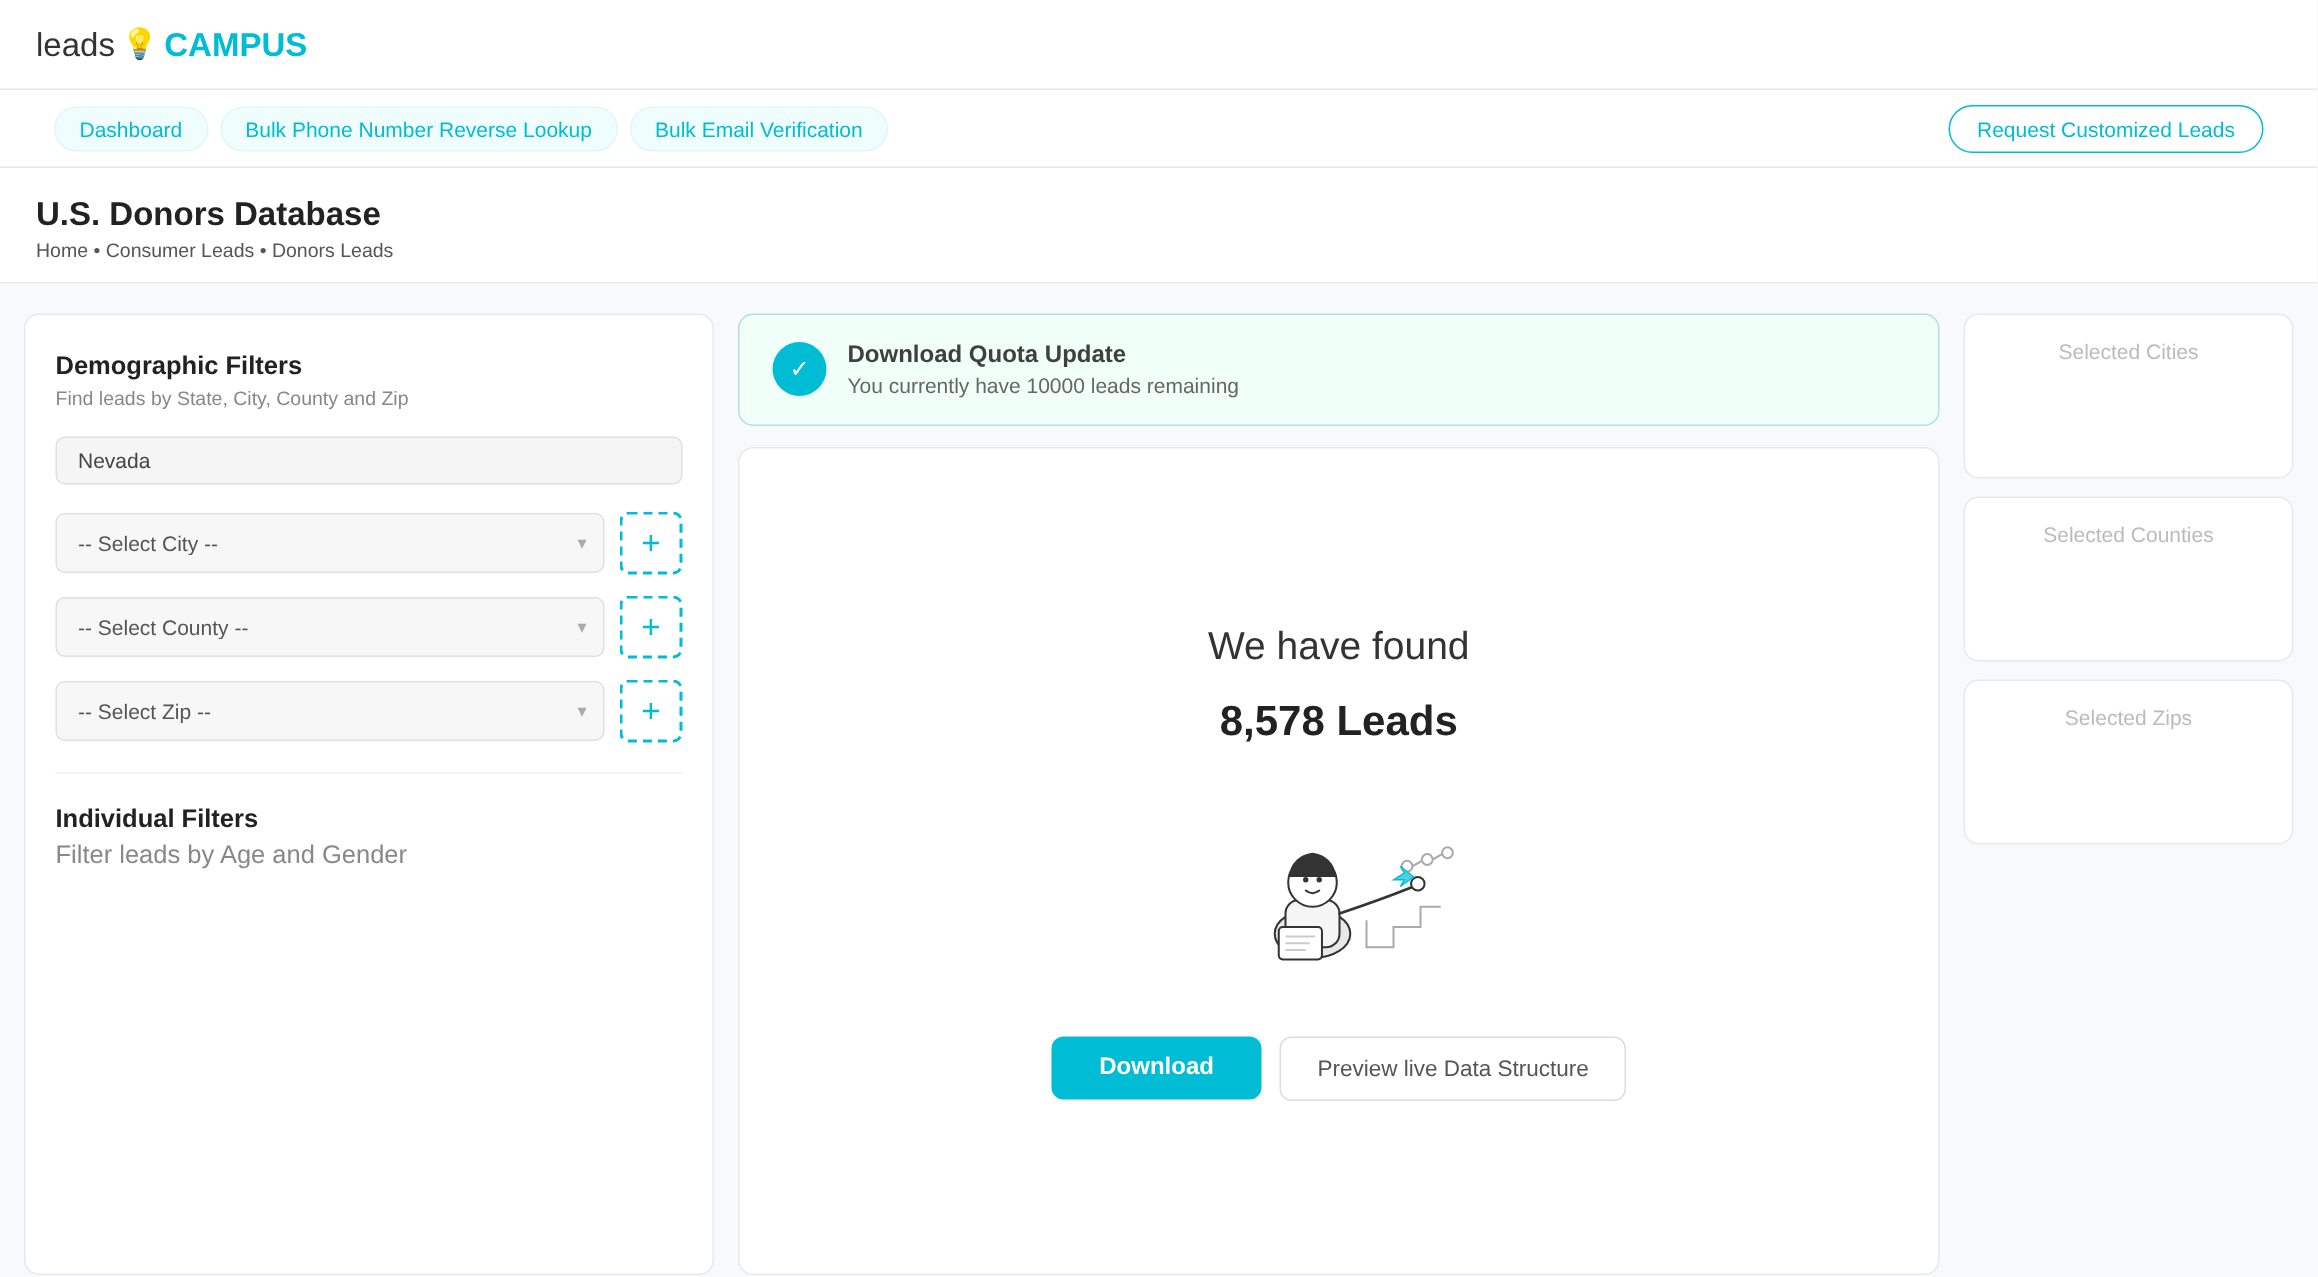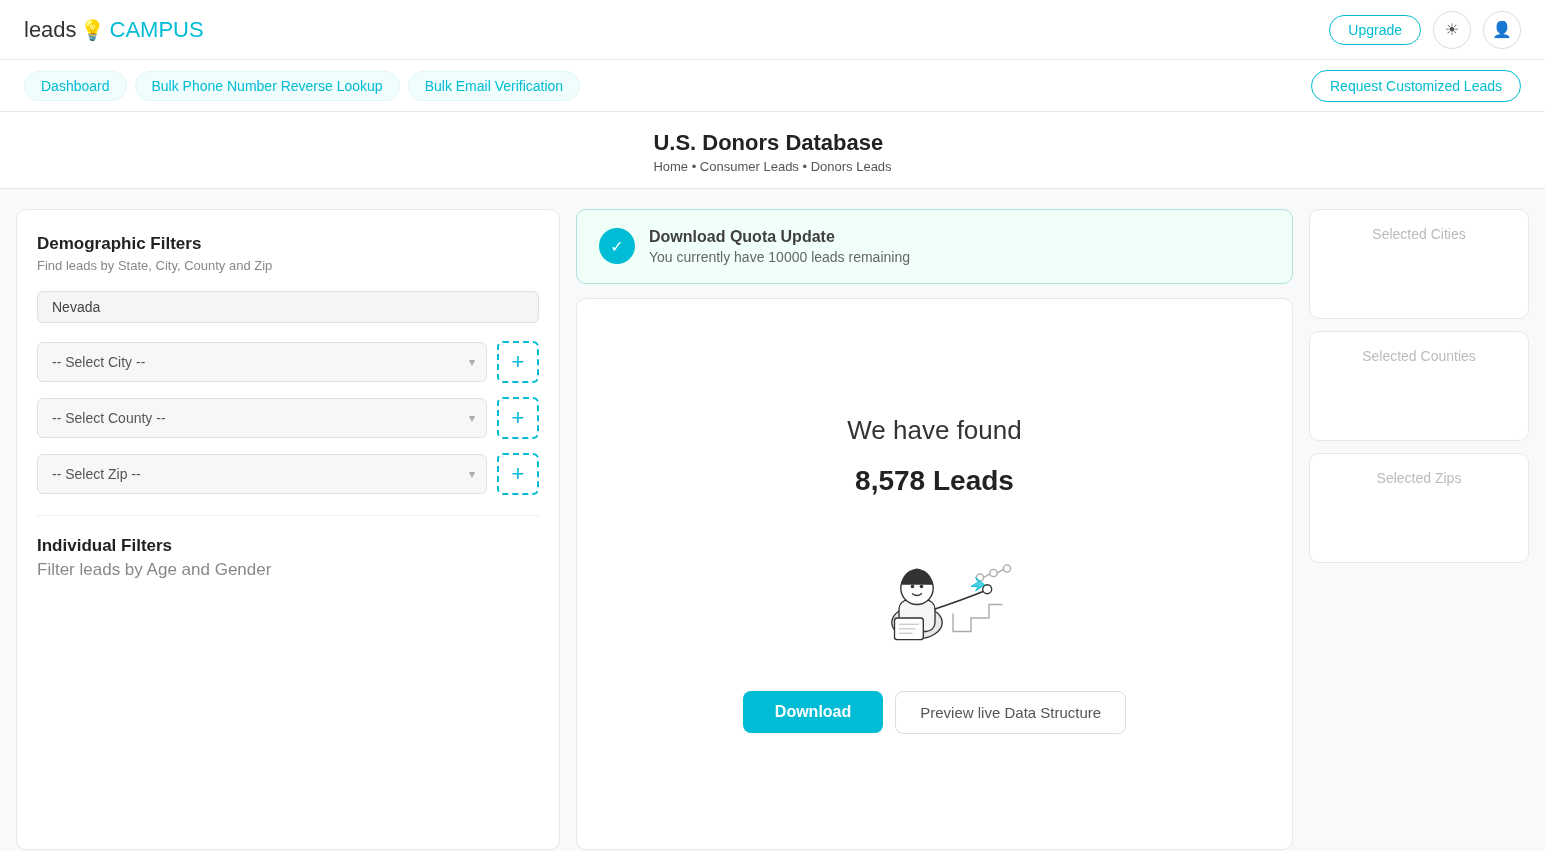--- a/index.html
+++ b/index.html
@@ -17,21 +17,21 @@
     }
     .logo {
       display: flex;
       align-items: center;
       gap: 4px;
       font-size: 22px;
       font-weight: 700;
       color: #333;
     }
     .logo-leads { color: #333; font-weight: 400; }
-    .logo-campus { color: #00bcd4; font-weight: 400; }
+    .logo-campus { color: #00bcd4; font-weight: 700; }
     .logo-icon {
       display: inline-flex;
       align-items: center;
       color: #00bcd4;
       font-size: 20px;
     }
     .header-right {
       display: flex;
       align-items: center;
       gap: 12px;
@@ -60,21 +60,21 @@
       color: #555;
     }
 
     
     .nav-bar {
       background: #fff;
       border-bottom: 1px solid #e8e8e8;
       display: flex;
       align-items: center;
       justify-content: space-between;
-      padding: 0 24px;
+      padding: 0 36px;
       height: 52px;
     }
     .nav-tabs {
       display: flex;
       gap: 8px;
     }
     .nav-tab {
       padding: 6px 16px;
       border-radius: 20px;
       font-size: 14px;
@@ -96,21 +96,20 @@
     }
 
     
     .page-header {
       background: #fff;
       padding: 18px 24px 14px;
       display: flex;
       align-items: center;
       justify-content: space-between;
       border-bottom: 1px solid #e8e8e8;
-      flex-direction: column;
     }
     .page-title-block h1 {
       font-size: 22px;
       font-weight: 700;
       color: #222;
     }
     .breadcrumb {
       font-size: 13px;
       color: #888;
       margin-top: 3px;
@@ -130,21 +129,21 @@
     
     .main-layout {
       display: flex;
       padding: 20px 16px;
       gap: 16px;
       min-height: calc(100vh - 170px);
     }
 
     
     .left-panel {
-      width: 544px;
+      width: 460px;
       flex-shrink: 0;
       background: #fff;
       border-radius: 10px;
       padding: 24px 20px;
       border: 1px solid #e8e8e8;
     }
     .filter-section-title {
       font-size: 17px;
       font-weight: 700;
       color: #222;
@@ -338,29 +337,20 @@
     }
   </style>
 </head>
 <body>
 
 <header class="header">
   <div class="logo">
     <span class="logo-leads">leads</span>
     <span class="logo-icon">💡</span>
     <span class="logo-campus">CAMPUS</span>
-  </div>
-  <div class="header-right">
-    <button class="upgrade-btn">Upgrade</button>
-    <div class="icon-btn">
-      <span>☀</span>
-    </div>
-    <div class="icon-btn">
-      <span>👤</span>
-    </div>
   </div>
 </header>
 
 <nav class="nav-bar">
   <div class="nav-tabs">
     <div class="nav-tab">Dashboard</div>
     <div class="nav-tab">Bulk Phone Number Reverse Lookup</div>
     <div class="nav-tab">Bulk Email Verification</div>
   </div>
   <button class="request-btn">Request Customized Leads</button>

